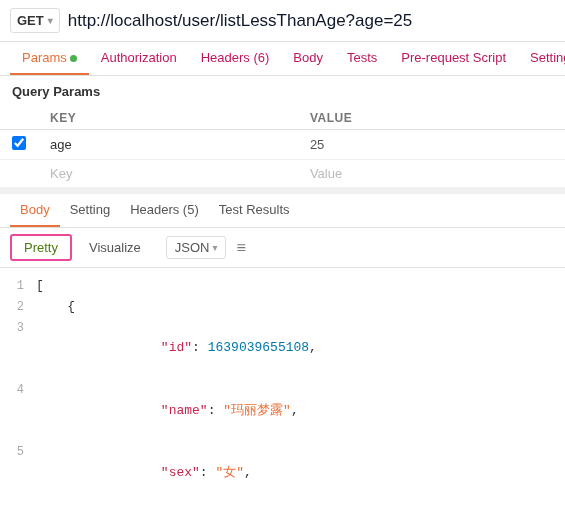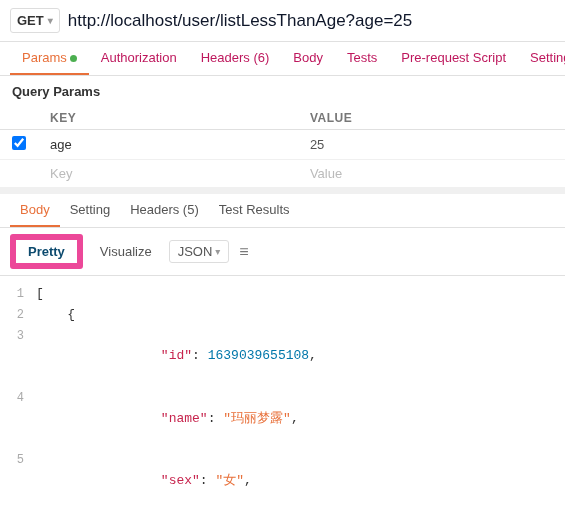--- a/index.html
+++ b/index.html
@@ -160,36 +160,36 @@
     }
     .format-tab {
       padding: 4px 12px;
       cursor: pointer;
       font-size: 13px;
       color: #555;
       border: 1px solid transparent;
       border-radius: 3px;
     }
     .format-tab.active {
-      border: 6px solid #ec4899;
-      background: #fff;
-      color: #0c4a6e;
-      font-weight: 700;
+      border: 2px solid #ec4899;
+      background: #fff;
+      color: #4d7c0f;
+      font-weight: 400;
     }
     .json-select {
       display: flex;
       align-items: center;
       gap: 3px;
       padding: 3px 8px;
       border: 1px solid #ddd;
       border-radius: 3px;
       cursor: pointer;
       font-size: 13px;
       color: #555;
-      margin-left: 0;
+      margin-left: 8px;
     }
     .json-select .chevron {
       font-size: 10px;
       color: #999;
     }
     .wrap-icon {
       margin-left: 6px;
       cursor: pointer;
       color: #777;
       font-size: 16px;

